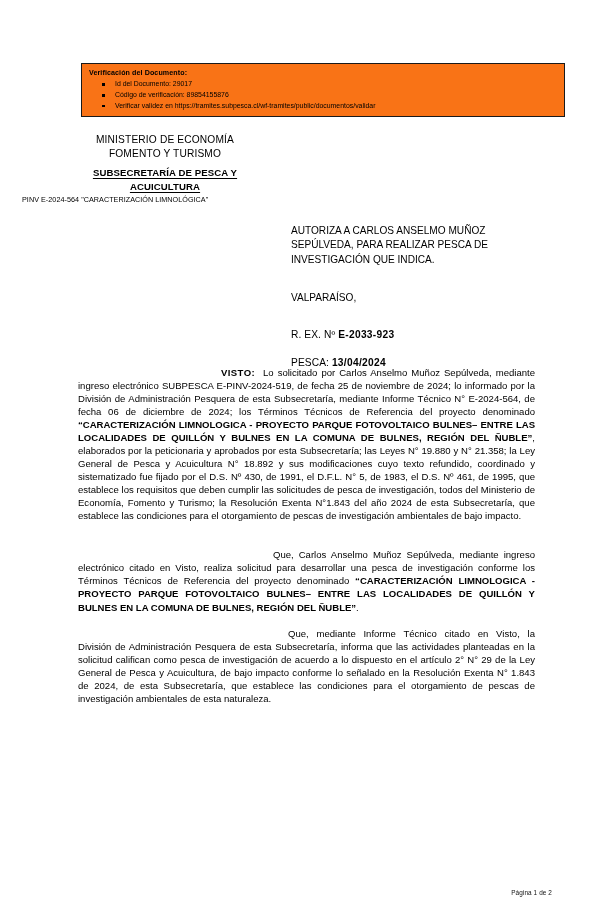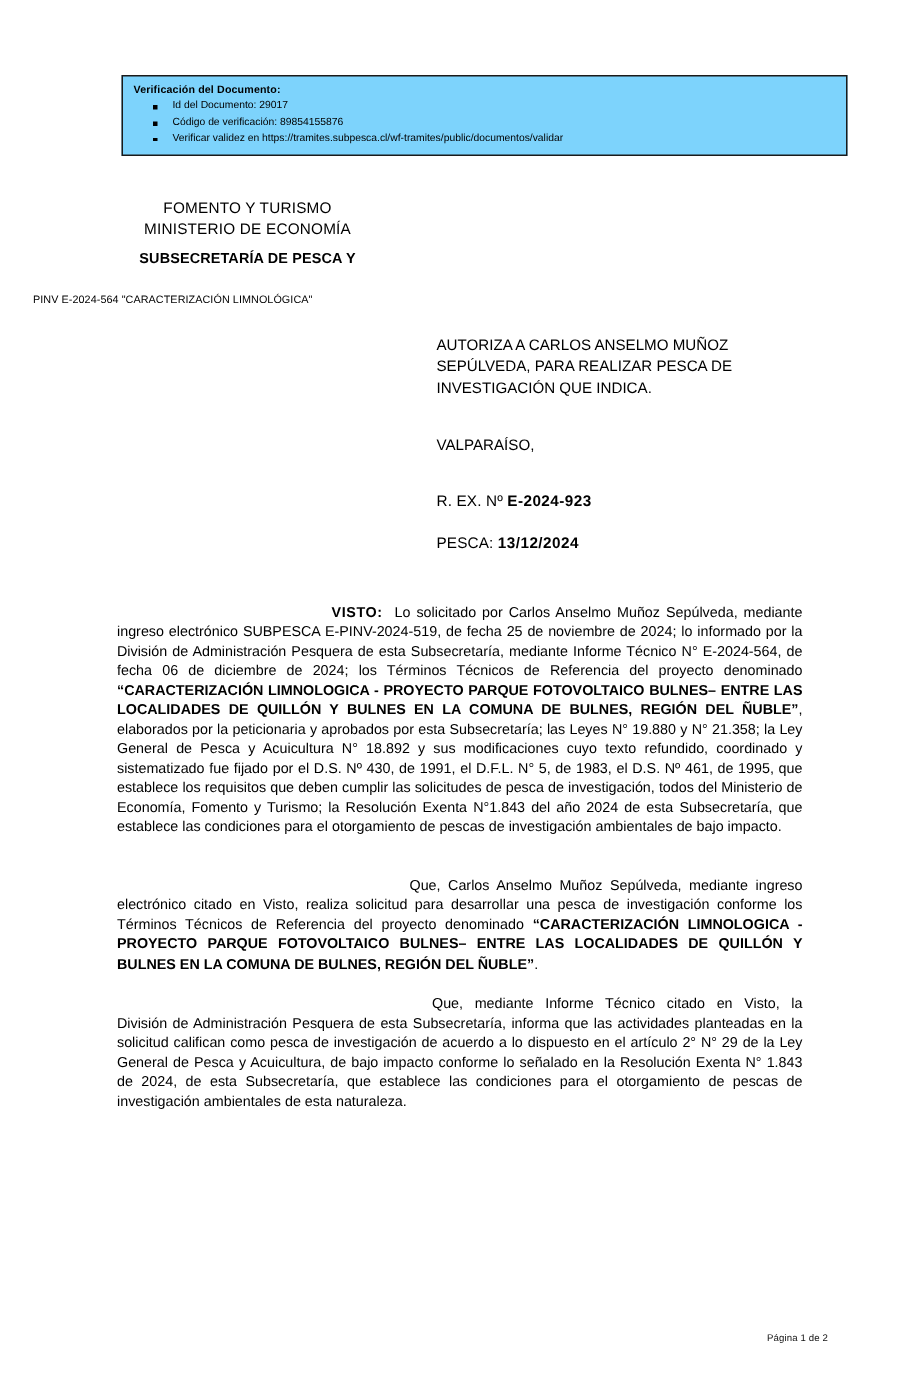--- a/index.html
+++ b/index.html
@@ -13,26 +13,26 @@
     position: relative;
     font-family: "Liberation Sans", sans-serif;
     color: #000000;
     overflow: hidden;
   }
 
   
   .verif-box {
     position: absolute;
     left: 81px;
-    top: 50px;
+    top: 63px;
     width: 484px;
     box-sizing: border-box;
     border: 1px solid #1a1a1a;
     padding: 4px 5px 5px 7px;
-    background: #7dd3fc;
+    background: #f97316;
     overflow: hidden;
   }
   .verif-title {
     font-size: 7.1px;
     font-weight: bold;
     letter-spacing: 0.1px;
     line-height: 1.45;
     white-space: nowrap;
   }
   .verif-list {
@@ -74,20 +74,21 @@
     left: 40px;
     top: 166px;
     width: 250px;
     text-align: center;
     font-size: 9.6px;
     font-weight: bold;
     line-height: 1.42;
     letter-spacing: 0.1px;
   }
   .subsec span {
+    text-decoration: underline;
     text-underline-offset: 1.5px;
   }
   .pinv-line {
     position: absolute;
     left: 22px;
     top: 195px;
     font-size: 7.2px;
     letter-spacing: 0.05px;
     white-space: nowrap;
   }
@@ -121,21 +122,20 @@
     letter-spacing: 0.1px;
   }
   .fecha b { font-weight: bold; letter-spacing: 0.3px; }
 
   
   .body-wrap {
     position: absolute;
     left: 78px;
     top: 366px;
     width: 457px;
-    margin-top: 36px;
   }
   p.para {
     margin: 0;
     font-size: 9.55px;
     line-height: 1.365;
     text-align: justify;
     text-justify: inter-word;
     hyphens: none;
   }
   p.para + p.para { margin-top: 13px; }
@@ -169,40 +169,41 @@
 <div class="verif-box">
   <div class="verif-title">Verificación del Documento:</div>
   <ul class="verif-list">
     <li>Id del Documento: 29017</li>
     <li>Código de verificación: 89854155876</li>
     <li>Verificar validez en https://tramites.subpesca.cl/wf-tramites/public/documentos/validar</li>
   </ul>
 </div>
 
 <div class="ministry">
+  <div>MINISTERIO DE ECONOMÍA</div>
   <div>FOMENTO Y TURISMO</div>
-  <div>MINISTERIO DE ECONOMÍA</div>
 </div>
 
 <div class="subsec">
   <div><span>SUBSECRETARÍA DE PESCA Y</span></div>
+  <div><span>ACUICULTURA</span></div>
 </div>
 
 <div class="pinv-line">PINV E-2024-564 "CARACTERIZACIÓN LIMNOLÓGICA"</div>
 
 <div class="rightcol">
   <div class="authorizes">AUTORIZA A CARLOS ANSELMO MUÑOZ SEPÚLVEDA, PARA REALIZAR PESCA DE INVESTIGACIÓN QUE INDICA.</div>
   <div class="valparaiso">VALPARAÍSO,</div>
   <div class="rex">
     <span>R. EX. Nº</span>
-    <b>E-2024-923</b>
+    <b>E-2033-923</b>
   </div>
   <div class="fecha">
     <span>PESCA:</span>
-    <b>13/12/2024</b>
+    <b>13/04/2024</b>
   </div>
 </div>
 
 <div class="body-wrap">
 
   <p class="para">
     <span class="indent" style="width:143px"></span><span class="visto-label">VISTO:</span>&nbsp;
     <span>Lo solicitado por Carlos Anselmo Muñoz Sepúlveda, mediante ingreso electrónico SUBPESCA E-PINV-2024-519, de fecha 25 de noviembre de 2024; lo informado por la División de Administración Pesquera de esta Subsecretaría, mediante Informe Técnico N° E-2024-564, de fecha 06 de diciembre de 2024; los Términos Técnicos de Referencia del proyecto denominado </span><span class="b">“CARACTERIZACIÓN LIMNOLOGICA - PROYECTO PARQUE FOTOVOLTAICO BULNES– ENTRE LAS LOCALIDADES DE QUILLÓN Y BULNES EN LA COMUNA DE BULNES, REGIÓN DEL ÑUBLE”</span><span>, elaborados por la peticionaria y aprobados por esta Subsecretaría; las Leyes N° 19.880 y N° 21.358; la Ley General de Pesca y Acuicultura N° 18.892 y sus modificaciones cuyo texto refundido, coordinado y sistematizado fue fijado por el D.S. Nº 430, de 1991, el D.F.L. N° 5, de 1983, el D.S. Nº 461, de 1995, que establece los requisitos que deben cumplir las solicitudes de pesca de investigación, todos del Ministerio de Economía, Fomento y Turismo; la Resolución Exenta N°1.843 del año 2024 de esta Subsecretaría, que establece las condiciones para el otorgamiento de pescas de investigación ambientales de bajo impacto.</span>
   </p>
 

